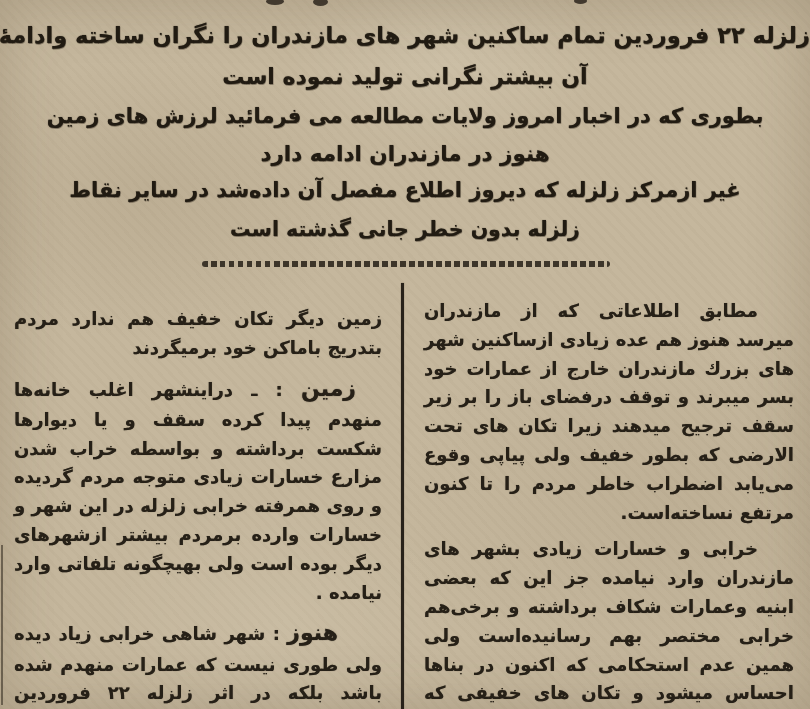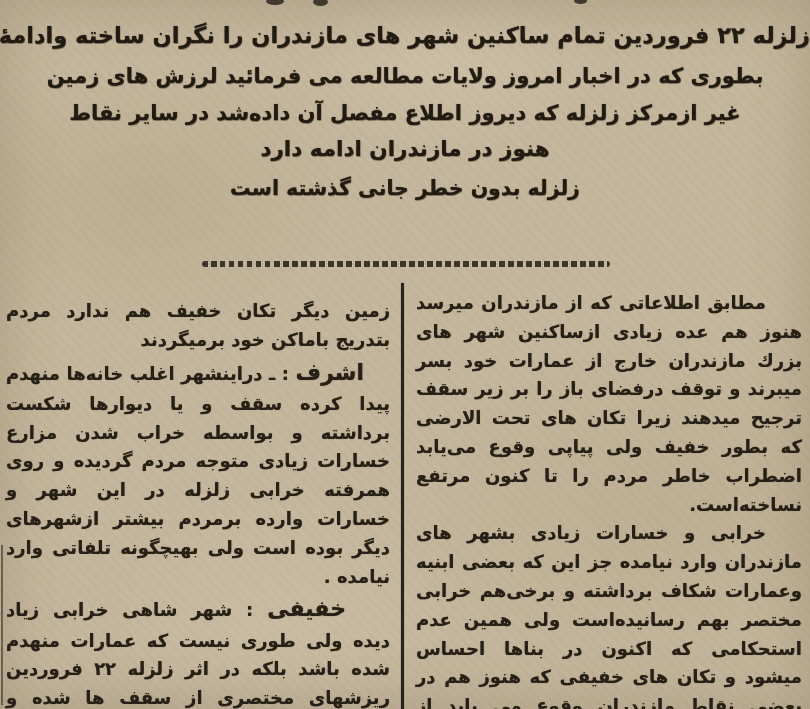--- a/index.html
+++ b/index.html
@@ -53,54 +53,55 @@
 
   .col{
     position:absolute;top:6px;
     font-size:18px;font-weight:bold;line-height:1.6;
     text-align:justify;
     color:#262017;
     text-shadow:0 0 .7px rgba(38,32,23,.65);
   }
   .col-right{right:8px;width:386px;}
   .col-left{left:6px;width:384px;top:14px;}
-  .col p{margin:0;}
+  .col p{margin:8px;}
   .indent{text-indent:36px;}
   .subhead{font-size:22px;font-weight:bold;letter-spacing:1px;text-shadow:0 0 1px rgba(30,24,16,.85);}
   .sec1{text-indent:26px;}
   .sec2{text-indent:44px;}
 </style>
 </head>
 <body>
 
 <div class="page">
 
   <div class="mark m1"></div>
   <div class="mark m2"></div>
   <div class="mark m3"></div>
 
   <div class="headline">
     <div class="hl hl1">زلزله ۲۲ فروردین تمام ساکنین شهر های مازندران را نگران ساخته وادامهٔ</div>
+    <div class="hl hl2">آن بیشتر نگرانی تولید نموده است</div>
     <div class="hl hl3">بطوری که در اخبار امروز ولایات مطالعه می فرمائید لرزش های زمین</div>
+    <div class="hl hl4">هنوز در مازندران ادامه دارد</div>
     <div class="hl hl5">غیر ازمرکز زلزله که دیروز اطلاع مفصل آن داده‌شد در سایر نقاط</div>
-    <div class="hl hl4">هنوز در مازندران ادامه دارد</div>
     <div class="hl hl6">زلزله بدون خطر جانی گذشته است</div>
   </div>
 
   <div class="dotted-rule"></div>
 
   <div class="columns">
     <div class="divider"></div>
     <div class="edge-line"></div>
 
     <div class="col col-right">
       <p class="indent">مطابق اطلاعاتی که از مازندران میرسد هنوز هم عده زیادی ازساکنین شهر های بزرك مازندران خارج از عمارات خود بسر میبرند و توقف درفضای باز را بر زیر سقف ترجیح میدهند زیرا تکان های تحت الارضی که بطور خفیف ولی پیاپی وقوع می‌یابد اضطراب خاطر مردم را تا کنون مرتفع نساخته‌است.</p>
       <p class="indent">خرابی و خسارات زیادی بشهر های مازندران وارد نیامده جز این که بعضی ابنیه وعمارات شکاف برداشته و برخی‌هم خرابی مختصر بهم رسانیده‌است ولی همین عدم استحکامی که اکنون در بناها احساس میشود و تکان های خفیفی که هنوز هم در بعضی نقاط مازندران وقوع می یابد از مراجعت مردم به خانه های خود جلوگیری مینماید و مطابق آخرین اطلاعی که میرسد چون چند روز است در بعضی نقاط</p>
     </div>
 
     <div class="col col-left">
       <p>زمین دیگر تکان خفیف هم ندارد مردم بتدریج باماکن خود برمیگردند</p>
-      <p class="sec1"><span class="subhead">اشرف</span><span> : ـ </span><span>دراینشهر اغلب خانه‌ها منهدم پیدا کرده سقف و یا دیوارها شکست برداشته و بواسطه خراب شدن مزارع خسارات زیادی متوجه مردم گردیده و روی همرفته خرابی زلزله در این شهر و خسارات وارده برمردم بیشتر ازشهرهای دیگر بوده است ولی بهیچگونه تلفاتی وارد نیامده .</span></p>
-      <p class="sec2"><span class="subhead">خفیفی</span><span> : </span><span>شهر شاهی خرابی زیاد دیده ولی طوری نیست که عمارات منهدم شده باشد بلکه در اثر زلزله ۲۲ فروردین ریزشهای مختصری از سقف ها شده و شکاف‌هائی نیز بعمارات وارد آمده و بعضی از اطاق ها را برای سکونت غیرمطمئن ساخته است .</span></p>
+      <p class="sec1"><span class="subhead">زمین</span><span> : ـ </span><span>دراینشهر اغلب خانه‌ها منهدم پیدا کرده سقف و یا دیوارها شکست برداشته و بواسطه خراب شدن مزارع خسارات زیادی متوجه مردم گردیده و روی همرفته خرابی زلزله در این شهر و خسارات وارده برمردم بیشتر ازشهرهای دیگر بوده است ولی بهیچگونه تلفاتی وارد نیامده .</span></p>
+      <p class="sec2"><span class="subhead">هنوز</span><span> : </span><span>شهر شاهی خرابی زیاد دیده ولی طوری نیست که عمارات منهدم شده باشد بلکه در اثر زلزله ۲۲ فروردین ریزشهای مختصری از سقف ها شده و شکاف‌هائی نیز بعمارات وارد آمده و بعضی از اطاق ها را برای سکونت غیرمطمئن ساخته است .</span></p>
     </div>
   </div>
 
 </div>
 
 </body></html>

